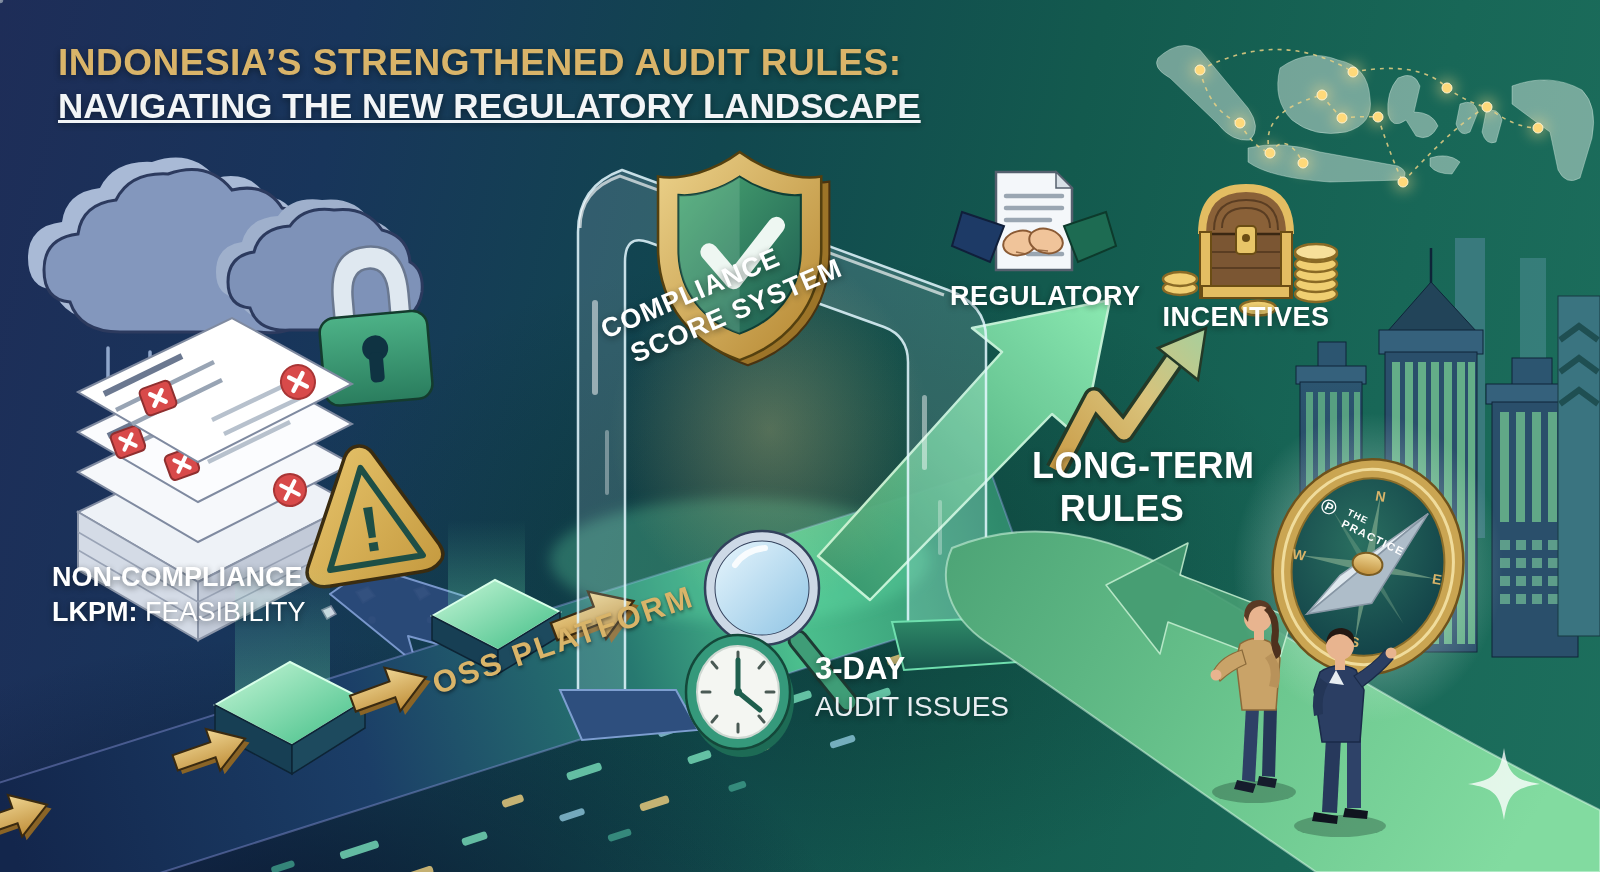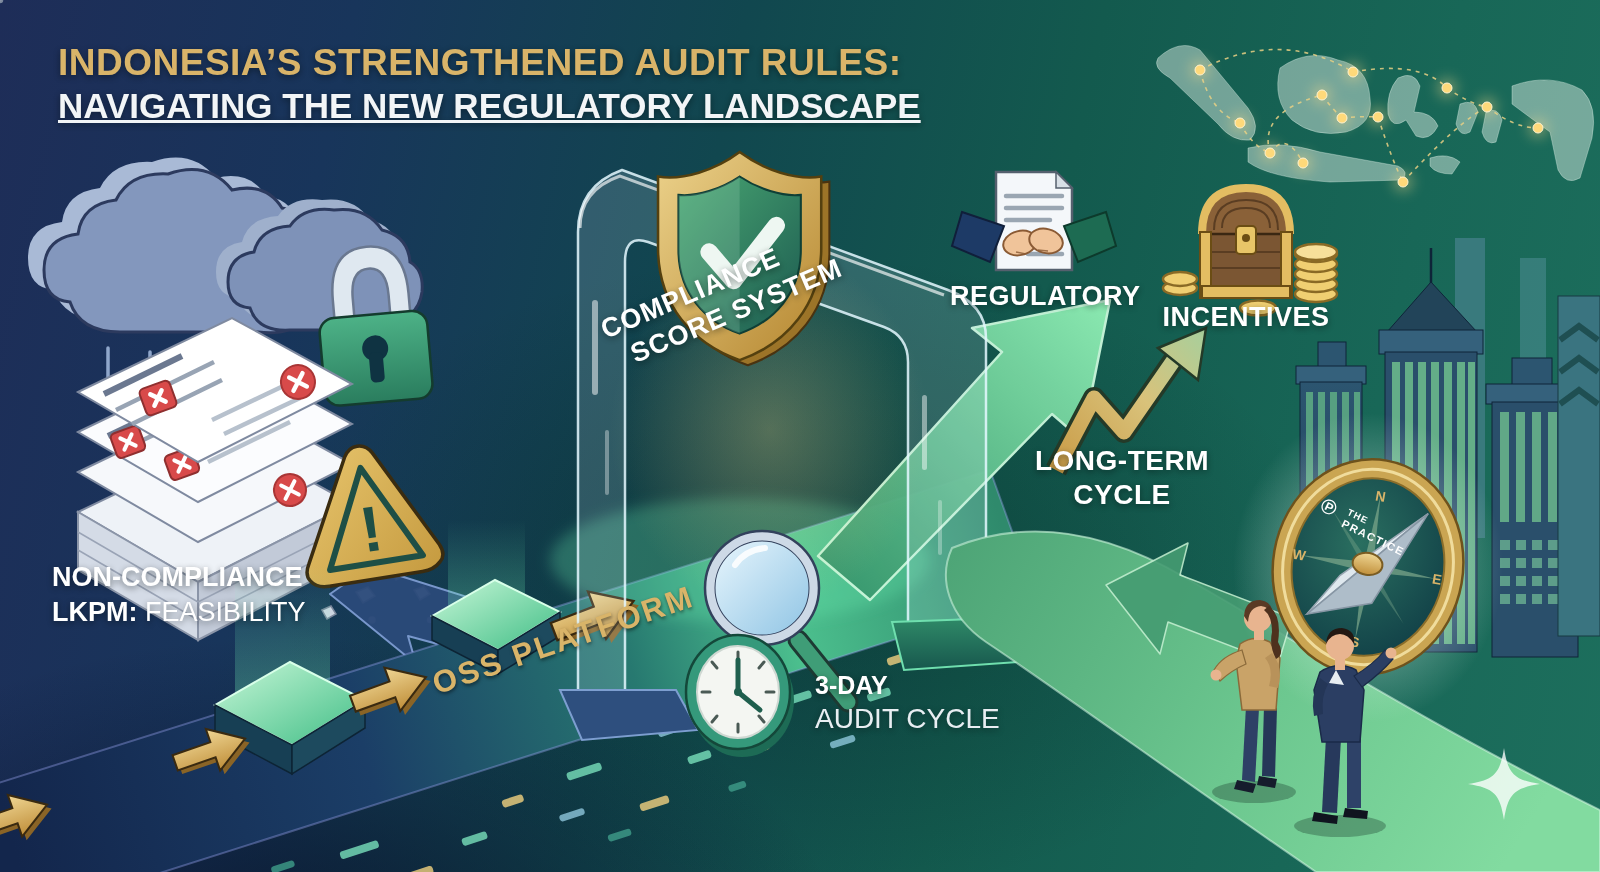--- a/index.html
+++ b/index.html
@@ -16,26 +16,26 @@
   .t-title1{left:58px;top:42px;font-size:37px;font-weight:800;letter-spacing:.5px;color:#d9b469;}
   .t-title2{left:58px;top:86px;font-size:35px;font-weight:600;color:#f2f5f7;text-decoration:underline;}
   .t-risk{left:52px;top:560px;font-size:27px;line-height:1.28;font-weight:400;}
   .t-risk b{font-weight:800;margin-top:12px;}
   .t-gate{left:596px;top:316px;font-size:27px;font-weight:700;letter-spacing:1px;
           transform:rotate(-23deg);transform-origin:left top;line-height:1.25;}
   .t-gate .ind{display:block;margin-left:18px;}
   .t-oss{left:428px;top:668px;font-size:31px;font-weight:800;letter-spacing:2.5px;color:#d9b469;
          transform:rotate(-19deg);transform-origin:left top;text-shadow:0 2px 4px rgba(0,0,0,.5);}
   .t-audit{left:815px;top:650px;line-height:1.25;}
-  .t-audit .l1{font-size:25px;font-weight:800;display:block;margin-top:20px;}
+  .t-audit .l1{font-size:31px;font-weight:800;display:block;}
   .t-audit .l2{font-size:28px;font-weight:400;color:#e8eef2;display:block;}
   .t-out{font-size:27px;font-weight:700;text-align:center;letter-spacing:.5px;}
   .t-licensing{left:950px;top:281px;width:160px;}
   .t-incentives{left:1120px;top:302px;width:180px;margin-left:36px;}
-  .t-growth{left:1032px;top:444px;width:180px;font-size:28px;line-height:1.2;}
+  .t-growth{left:1032px;top:444px;width:180px;font-size:36px;line-height:1.2;}
 </style>
 </head>
 <body>
 
 <div class="stage">
 
 <svg class="abs" style="left:0;top:0" width="1600" height="872" viewBox="0 0 1600 872">
   <defs>
     <linearGradient id="roadGrad" gradientUnits="userSpaceOnUse" x1="0" y1="800" x2="1000" y2="520">
       <stop offset="0" stop-color="#13264c"></stop>
@@ -592,23 +592,23 @@
 
 <div class="txt t-gate">
   <span>COMPLIANCE</span>
   <span class="ind">SCORE SYSTEM</span>
 </div>
 
 <div class="txt t-oss">OSS PLATFORM</div>
 
 <div class="txt t-audit">
   <span class="l1">3-DAY</span>
-  <span class="l2">AUDIT CYCLE</span>
+  <span class="l2">AUDIT ISSUES</span>
 </div>
 
 <div class="txt t-out t-licensing">REGULATORY</div>
 <div class="txt t-out t-incentives">INCENTIVES</div>
 <div class="txt t-out t-growth">
   <span>LONG-TERM</span><br>
-  <span>CYCLE</span>
+  <span>RULES</span>
 </div>
 
 </div>
 
 </body></html>

